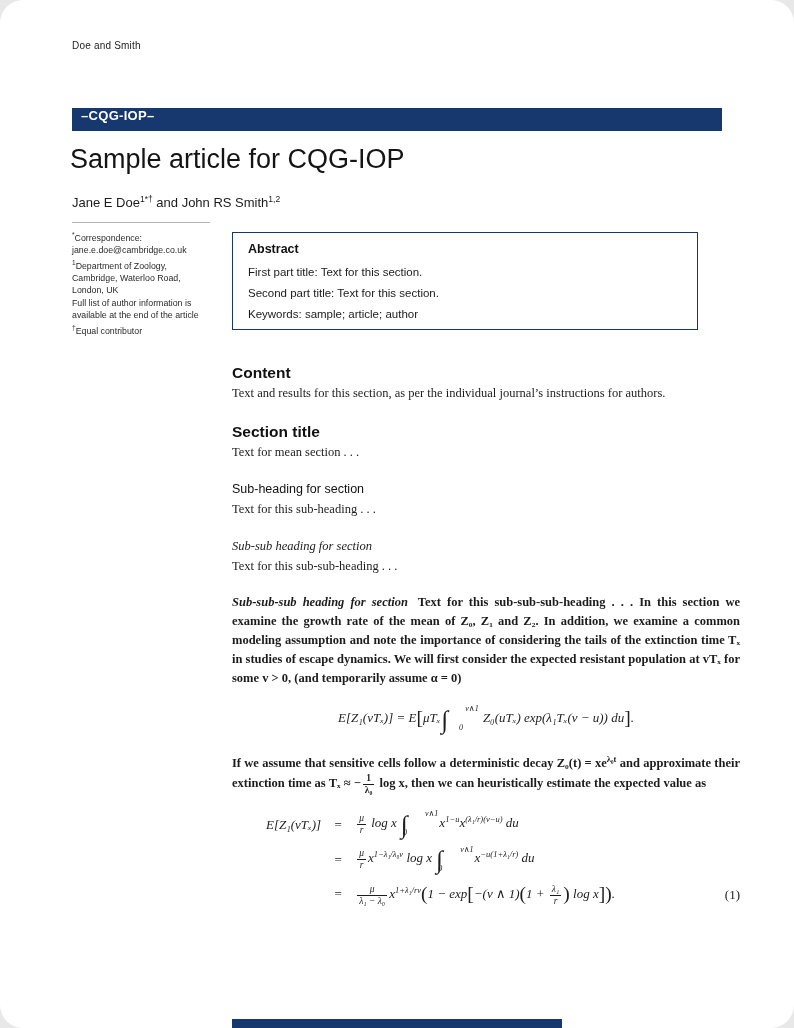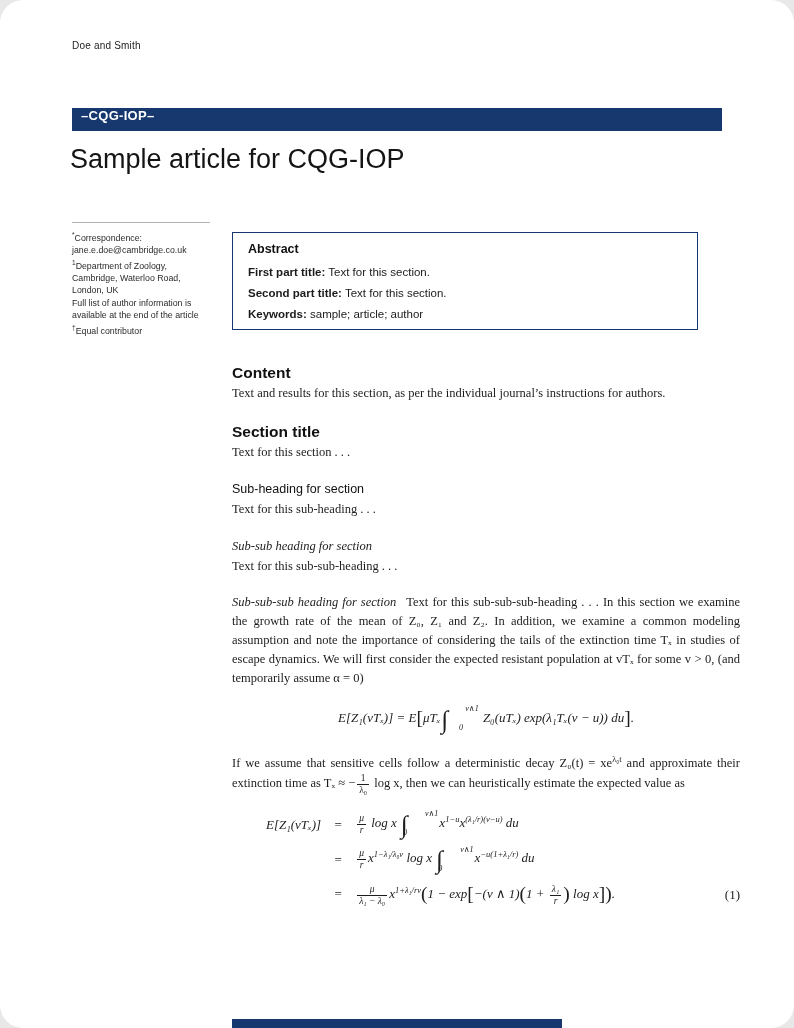--- a/index.html
+++ b/index.html
@@ -44,38 +44,38 @@
   .sidebar .rule { border-top:1px solid #b3b3b3; margin-bottom:6px; width:138px; }
   .sidebar sup { font-size:6.5px; }
 
   .abstract {
     position:absolute; left:232px; top:232px; width:466px; height:98px;
     border:1.5px solid #16386f; padding:9px 15px 0 15px;
     font-family:"Liberation Sans","DejaVu Sans",sans-serif;
   }
   .abstract .ab-head { font-weight:bold; font-size:12.5px; margin-bottom:10px; color:#111; }
   .abstract .ab-row { font-size:11.5px; margin-bottom:9px; color:#1b1b1b; }
-  .abstract .ab-row b { font-weight:bold; }
+  .abstract .ab-row b { font-weight:normal; }
 
   .main {
     position:absolute; left:232px; top:363px; width:508px;
     font-size:12.5px; line-height:19px; color:#1c1c1c;
   }
   .h-major {
     font-family:"Liberation Sans","DejaVu Sans",sans-serif;
     font-weight:bold; font-size:15.5px; color:#111; line-height:19px;
   }
   .h-sub {
     font-family:"Liberation Sans","DejaVu Sans",sans-serif;
     font-weight:normal; font-size:12.5px; color:#111; line-height:17px;
   }
   .h-subsub { font-style:italic; font-size:12.5px; line-height:17px; }
   .body-p { text-align:justify; margin-top:2px; }
   .mt-sec { margin-top:19px; }
-  .mt-small { margin-top:17px; }
+  .mt-small { margin-top:17px;font-weight:bold; }
   .runin { font-style:italic; }
   .runin-gap { display:inline-block; width:10px; }
 
   
   .math { font-style:italic; }
   .frac {
     display:inline-flex; flex-direction:column; text-align:center;
     vertical-align:middle; font-size:9.5px; line-height:1.15; margin:0 2px;
   }
   .frac .num { border-bottom:.9px solid #1c1c1c; padding:0 2px; display:block; }
@@ -111,20 +111,21 @@
 <div class="page">
 
   <div class="running-head">Doe and Smith</div>
 
   <div class="banner">
     <span>–CQG-IOP–</span>
   </div>
 
   <h1 class="title">Sample article for CQG-IOP</h1>
 
+  <div class="authors"><span>Jane E Doe</span><sup>1*†</sup><span class="ws"> and </span><span>John RS Smith</span><sup>1,2</sup></div>
 
   <aside class="sidebar">
     <div class="rule"></div>
     <div><sup>*</sup><span>Correspondence:</span></div>
     <div>jane.e.doe@cambridge.co.uk</div>
     <div><sup>1</sup><span>Department of Zoology,</span></div>
     <div>Cambridge, Waterloo Road,</div>
     <div>London, UK</div>
     <div>Full list of author information is</div>
     <div>available at the end of the article</div>
@@ -137,21 +138,21 @@
     <div class="ab-row"><b>Second part title:</b><span class="ws"> Text for this section.</span></div>
     <div class="ab-row"><b>Keywords:</b><span class="ws"> sample; article; author</span></div>
   </section>
 
   <section class="main">
 
     <div class="h-major">Content</div>
     <p class="body-p">Text and results for this section, as per the individual journal’s instructions for authors.</p>
 
     <div class="h-major mt-sec">Section title</div>
-    <p class="body-p">Text for this section . . .</p>
+    <p class="body-p">Text for mean section . . .</p>
 
     <div class="h-sub mt-sec">Sub-heading for section</div>
     <p class="body-p">Text for this sub-heading . . .</p>
 
     <div class="h-subsub mt-sec">Sub-sub heading for section</div>
     <p class="body-p">Text for this sub-sub-heading . . .</p>
 
     <p class="body-p mt-small"><span class="runin">Sub-sub-sub heading for section</span><span class="runin-gap"></span><span>Text for this sub-sub-sub-heading . . . In this section we examine the growth rate of the mean of Z₀, Z₁ and Z₂. In addition, we examine a common modeling assumption and note the importance of considering the tails of the extinction time Tₓ in studies of escape dynamics. We will first consider the expected resistant population at vTₓ for some v &gt; 0, (and temporarily assume α = 0)</span></p>
 
     <div class="eq-display math"><span>E[Z₁(vTₓ)] = E</span><span class="bp">[</span><span>μTₓ</span><span class="int">

